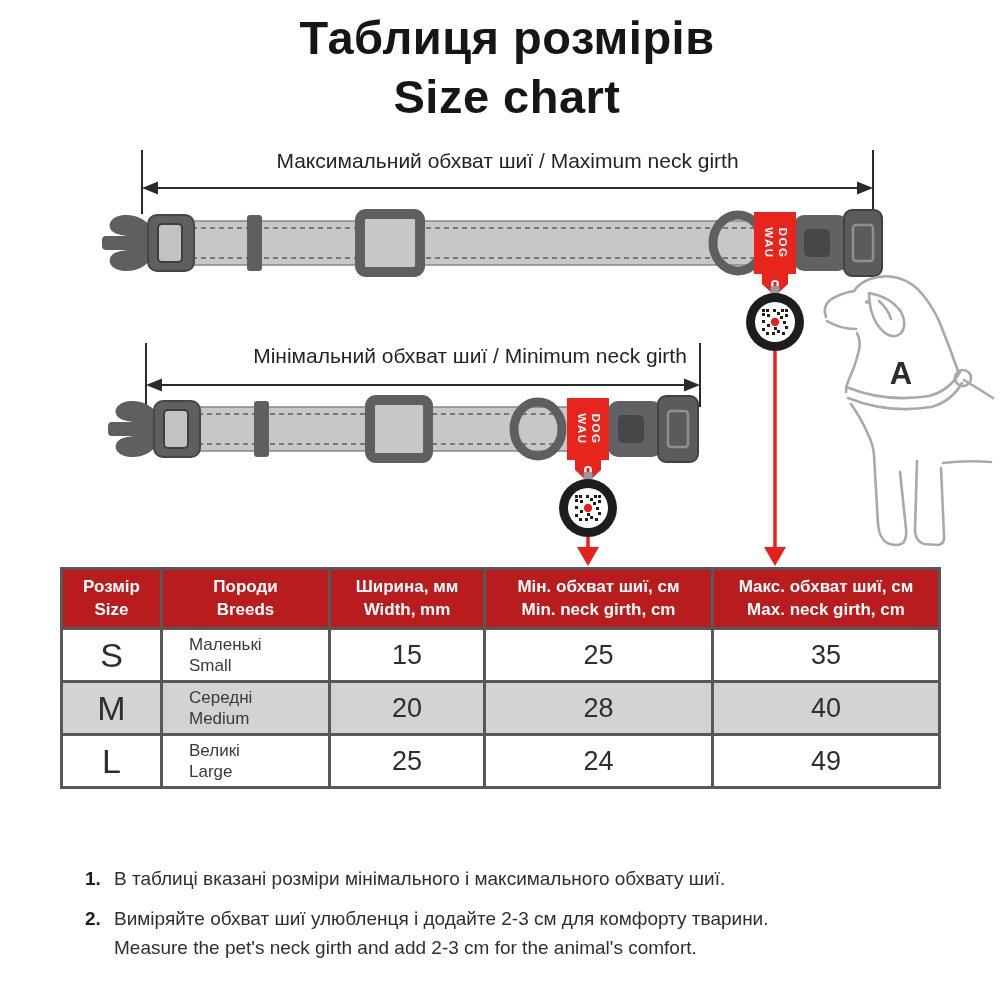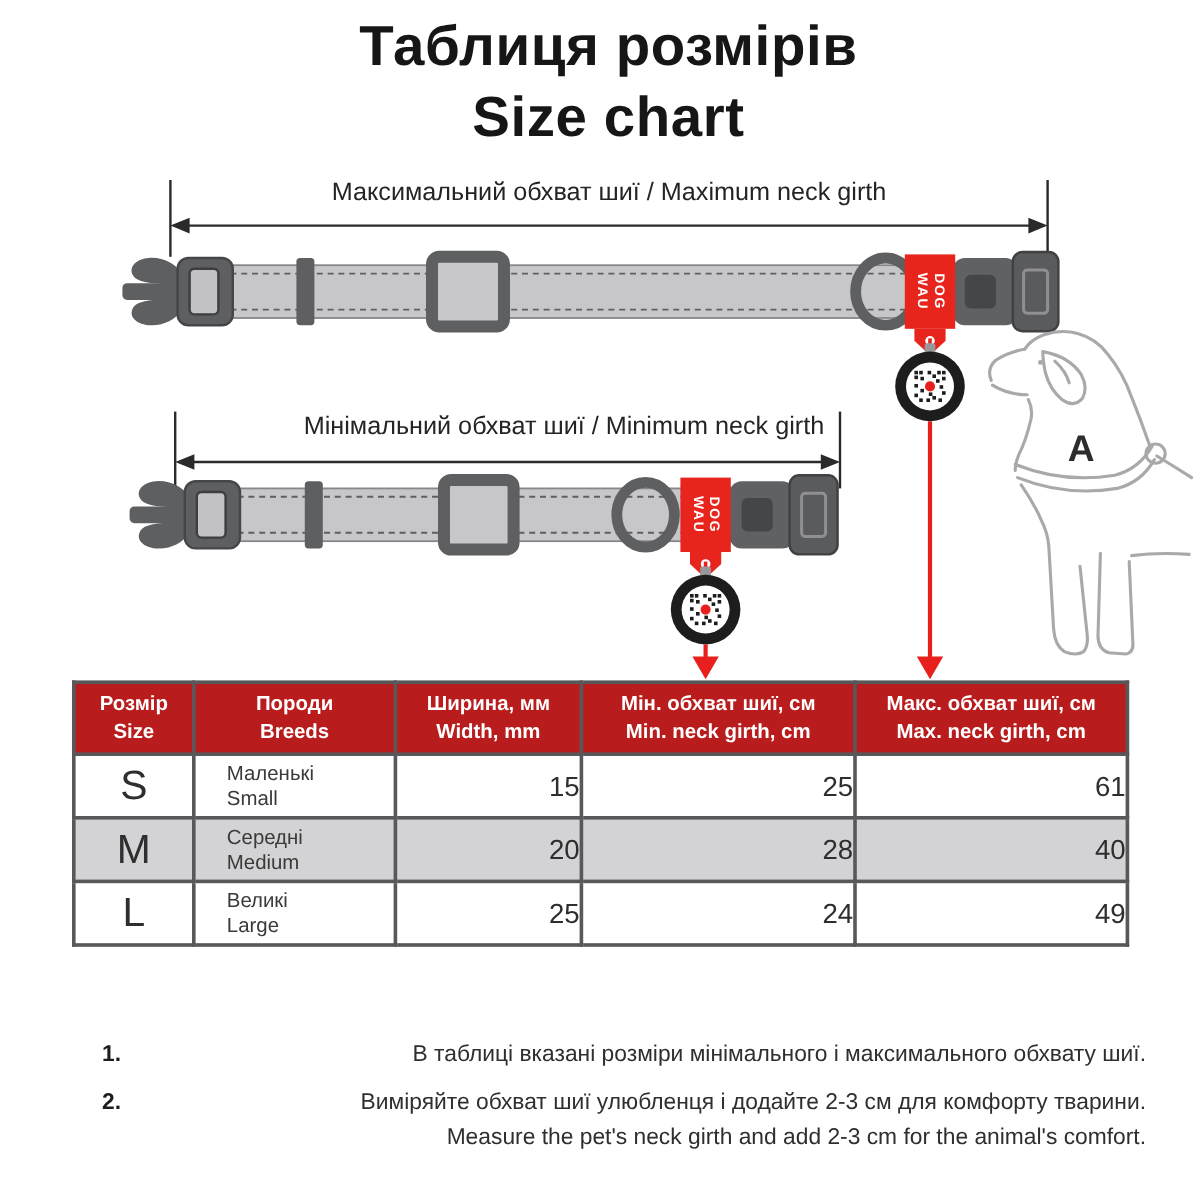--- a/index.html
+++ b/index.html
@@ -23,28 +23,28 @@
     border-collapse:collapse;table-layout:fixed;
   }
   .size-table th,.size-table td{border:3px solid #58585a;padding:0;}
   .size-table thead th{
     background:#b91c1c;color:#ffffff;font-size:17px;font-weight:bold;
     height:57px;line-height:1.3;text-align:center;
   }
   .size-table tbody tr{height:53px;background:#ffffff;}
   .size-table tbody tr.alt{background:#d3d3d5;}
   td.c-size{font-size:34px;color:#2e2e2e;text-align:center;}
-  td.c-val{font-size:23px;color:#2e2e2e;text-align:right;}
+  td.c-val{font-size:27px;color:#2e2e2e;text-align:center;}
   td.c-breed{font-size:17px;color:#3a3a3a;text-align:left;padding-left:26px;line-height:1.25;}
 
   .notes{position:absolute;left:85px;top:864px;width:870px;font-size:19px;color:#2f2f2f;}
   .note{margin-bottom:11px;}
   .note-row{display:flex;line-height:29px;}
   .note-num{flex:0 0 29px;font-weight:bold;color:#1d1d1d;}
-  .note-text{flex:1;text-align:right;}
+  .note-text{flex:1;}
 </style>
 </head>
 <body>
 
 <div class="title">
   <div>Таблиця розмірів</div>
   <div>Size chart</div>
 </div>
 
 <div class="measure-label" id="max-label">Максимальний обхват шиї / Maximum neck girth</div>
@@ -216,21 +216,21 @@
   </thead>
   <tbody>
     <tr>
       <td class="c-size">S</td>
       <td class="c-breed">
         <span>Маленькі</span><br>
         <span>Small</span>
       </td>
       <td class="c-val">15</td>
       <td class="c-val">25</td>
-      <td class="c-val">61</td>
+      <td class="c-val">35</td>
     </tr>
     <tr class="alt">
       <td class="c-size">M</td>
       <td class="c-breed">
         <span>Середні</span><br>
         <span>Medium</span>
       </td>
       <td class="c-val">20</td>
       <td class="c-val">28</td>
       <td class="c-val">40</td>

